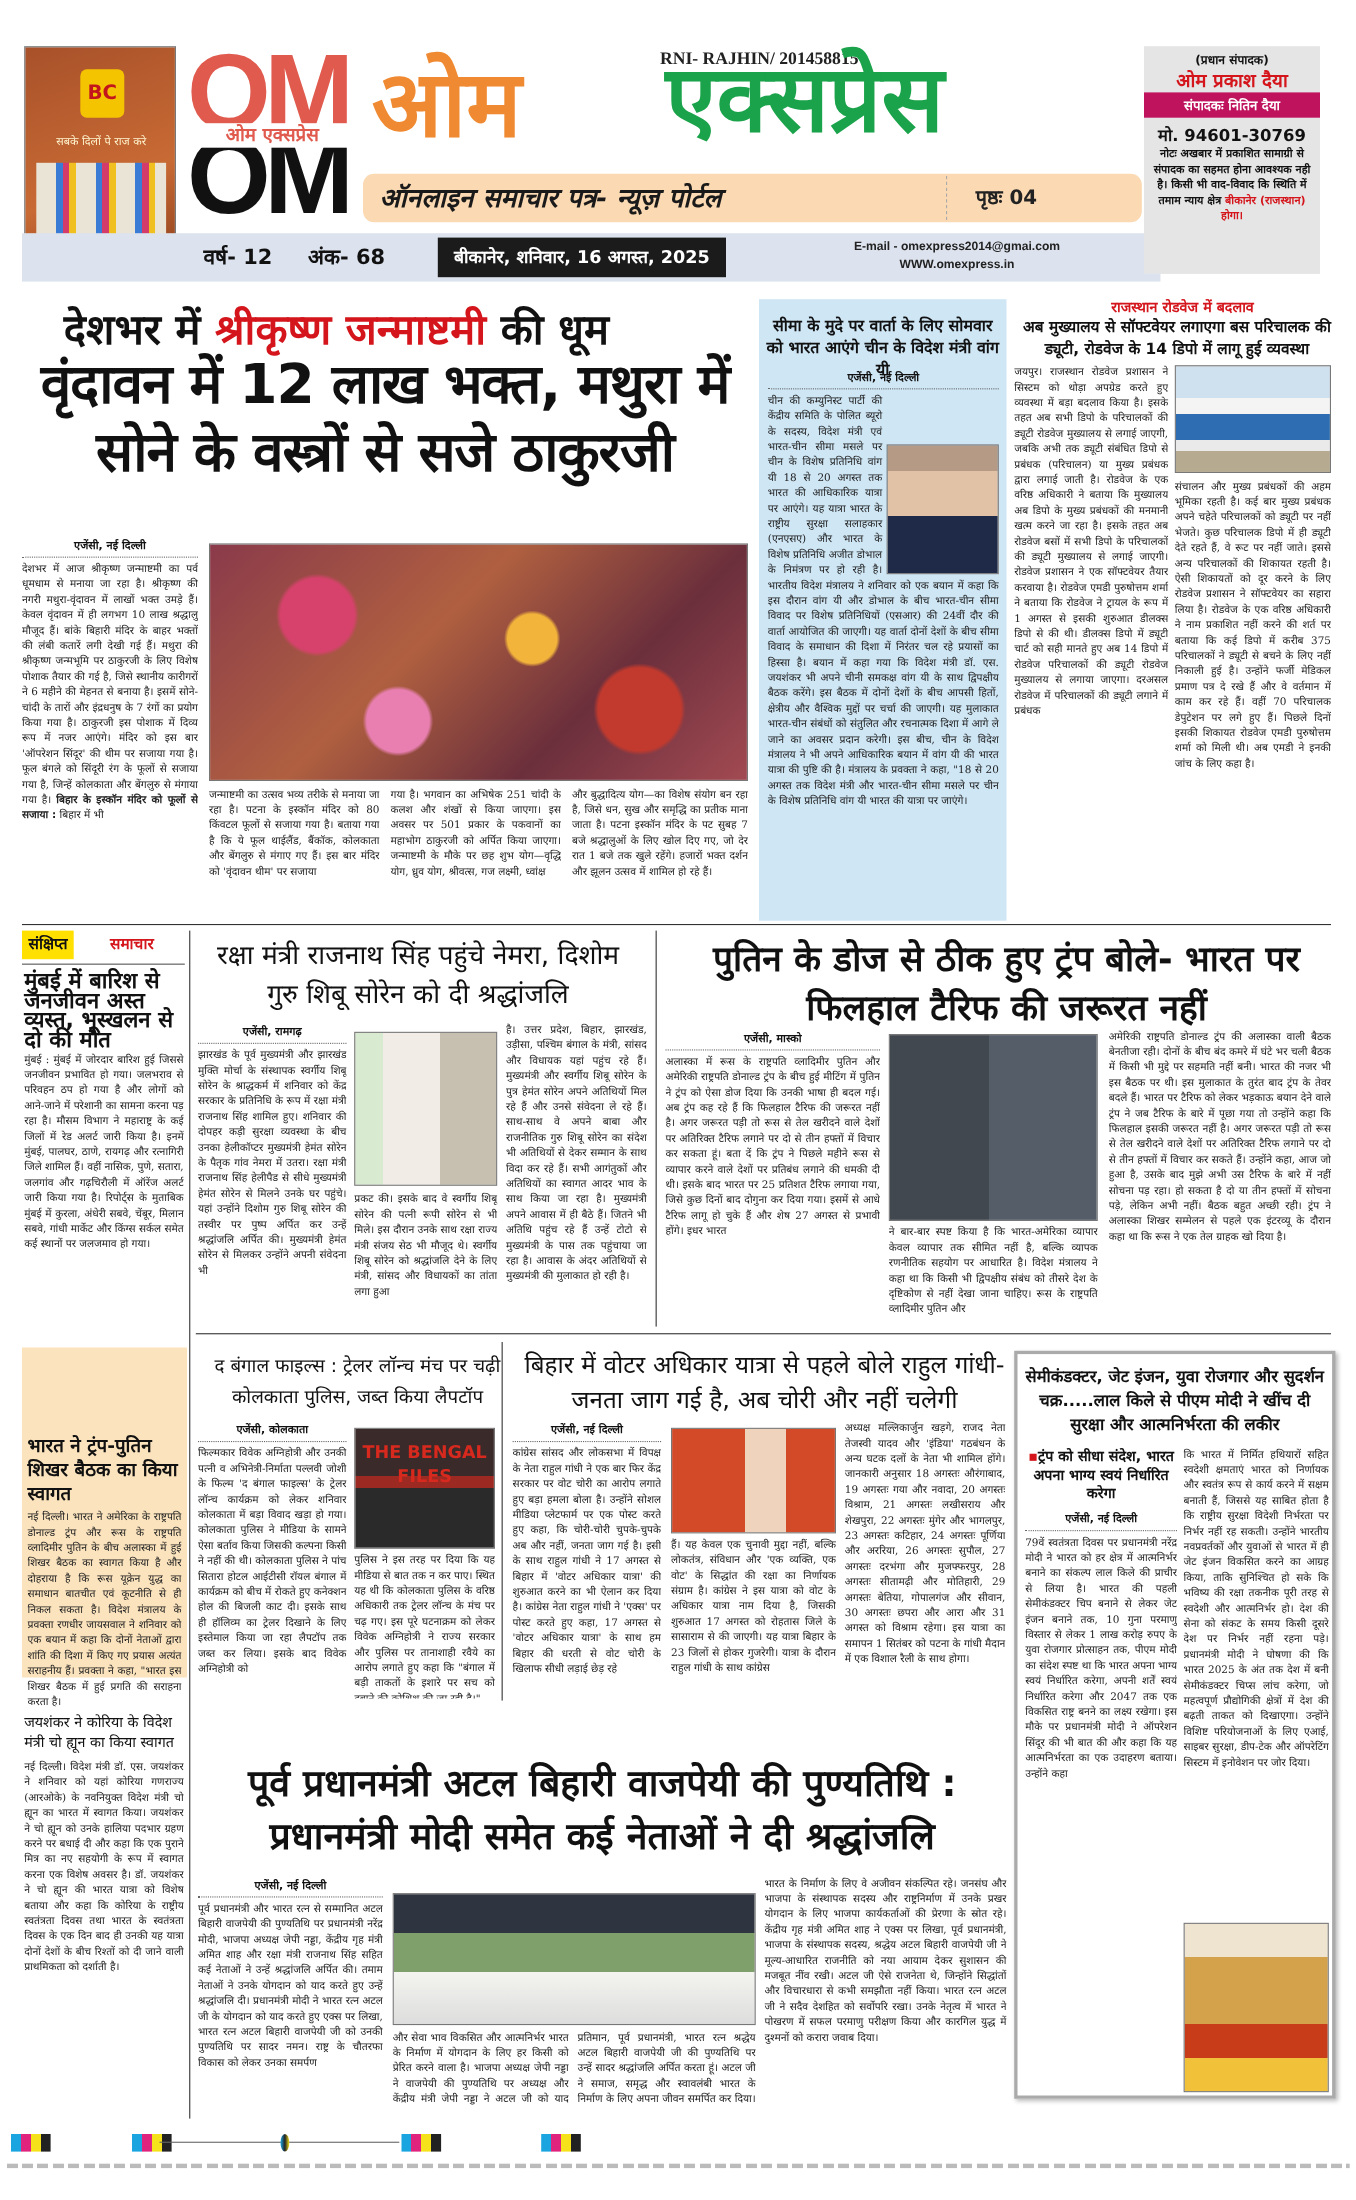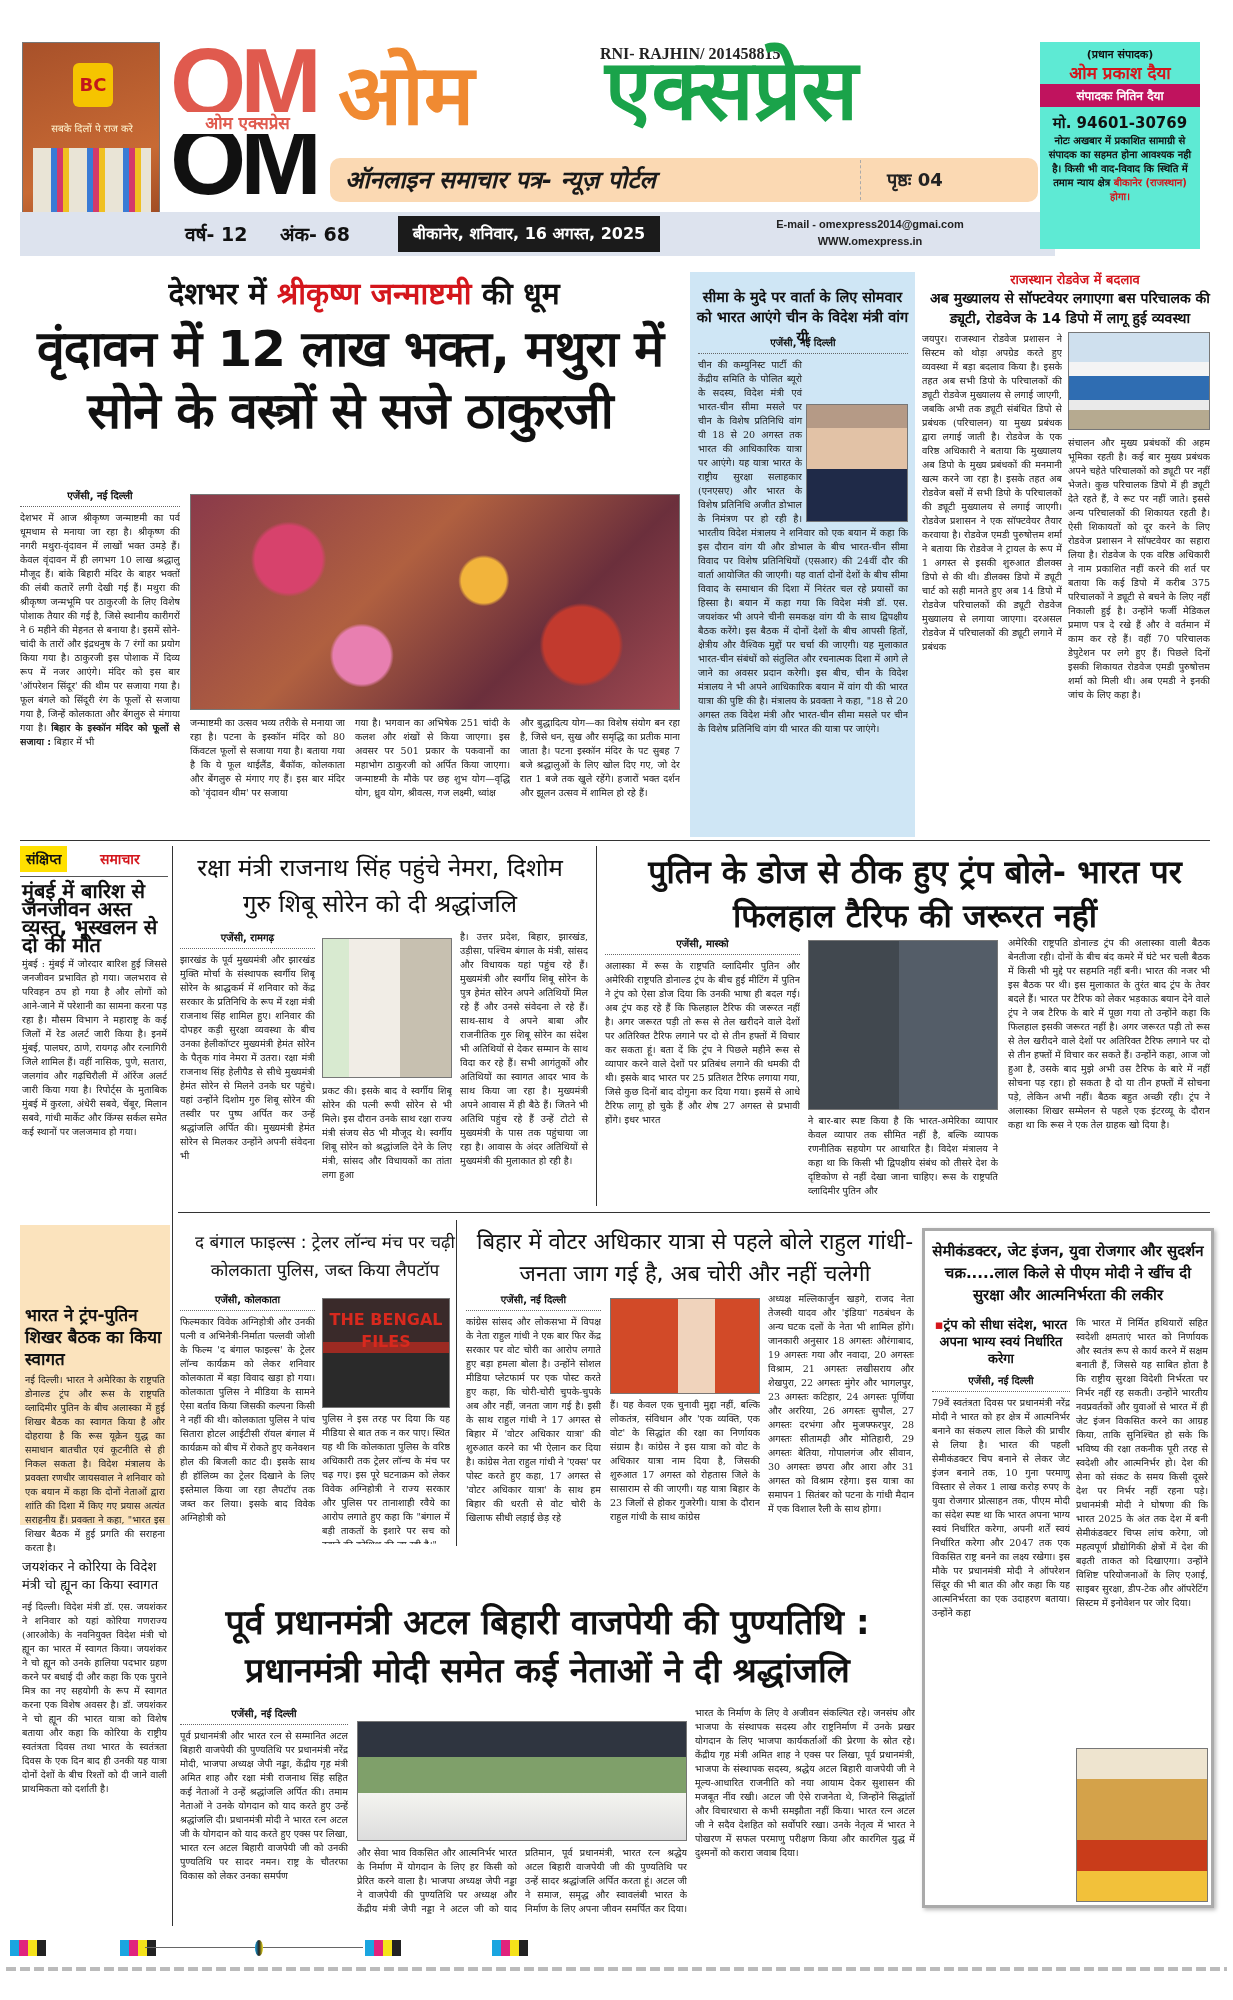--- a/index.html
+++ b/index.html
@@ -18,29 +18,29 @@
 .brand-ex{left:605px;top:30px;font-size:84px;font-weight:bold;color:#1aa34a;line-height:120px}
 .rni{left:600px;top:45px;font-size:16px;color:#222;font-family:Liberation Serif, serif;font-weight:bold}
 .tagline-bar{left:330px;top:158px;width:708px;height:44px;background:#fbd9b3;border-radius:10px}
 .tagline{left:345px;top:160px;font-size:24px;font-style:italic;font-weight:bold;color:#1a1a1a;line-height:40px}
 .page-no{left:860px;top:160px;font-size:18px;font-weight:bold;line-height:40px;color:#222;border-left:1px dashed #aaa;padding-left:26px}
 .dateband{left:20px;top:212px;width:1035px;height:44px;background:#dde3ee}
 .varsh{left:185px;top:214px;font-size:19px;font-weight:bold;line-height:40px}
 .ank{left:280px;top:214px;font-size:19px;font-weight:bold;line-height:40px}
 .datebox{left:398px;top:216px;width:262px;height:36px;background:#1b1b1b;color:#fff;font-size:16px;font-weight:bold;line-height:36px;text-align:center}
 .email{left:770px;top:216px;width:200px;font-size:11px;line-height:17px;text-align:center;color:#222;font-family:"Liberation Sans",sans-serif;font-weight:bold}
-.editor{left:1040px;top:42px;width:160px;height:207px;background:#5eead4;text-align:center}
+.editor{left:1040px;top:42px;width:160px;height:207px;background:#e5e5e5;text-align:center}
 .editor .e1{font-size:11px;font-weight:bold;padding-top:4px}
 .editor .e2{font-size:17px;font-weight:bold;color:#d4161c}
 .editor .e3{background:#c0135e;color:#fff;font-size:12px;font-weight:bold;padding:3px 0}
 .editor .e4{font-size:15px;font-weight:bold;padding:5px 0 2px}
 .editor .e5{font-size:10px;font-weight:bold;line-height:14px;padding:0 4px}
 .editor .e5 .r{color:#d4161c}
 h1,h2,h3{font-weight:bold}
-.lead-kicker{left:84px;top:272px;width:560px;text-align:center;font-size:30px}
+.lead-kicker{left:58px;top:272px;width:560px;text-align:left;font-size:38px}
 .lead-kicker .red{color:#d4161c}
 .lead-head{left:20px;top:318px;width:660px;text-align:center;font-size:50px;line-height:62px;letter-spacing:-1px}
 .dateline{font-size:10px;text-align:center;border-bottom:1px dotted #666;padding-bottom:4px;margin-bottom:4px;font-weight:bold}
 .col{font-size:9.5px;line-height:14px;text-align:justify;color:#222;font-family:"DejaVu Serif",serif;overflow:hidden}
 .col b{font-family:"DejaVu Sans",sans-serif}
 .photo{background:#888;border:1px solid #777}
 .crowd{background:radial-gradient(circle at 20% 30%,#d7426c 0 8%,transparent 9%),radial-gradient(circle at 60% 40%,#f2b43b 0 7%,transparent 8%),radial-gradient(circle at 80% 70%,#c23a2e 0 9%,transparent 10%),radial-gradient(circle at 35% 75%,#e87fb0 0 8%,transparent 9%),linear-gradient(135deg,#8a3a4a,#b06040 40%,#6b2f3c 70%,#a24a52)}
 .china-box{left:690px;top:272px;width:225px;height:565px;background:#cfe6f5}
 .china-head{left:695px;top:287px;width:215px;font-size:14.5px;line-height:20px;text-align:center}
 .wang{background:linear-gradient(180deg,#b59a86 0 20%,#e2c2a6 20% 55%,#1f2a48 55%)}

